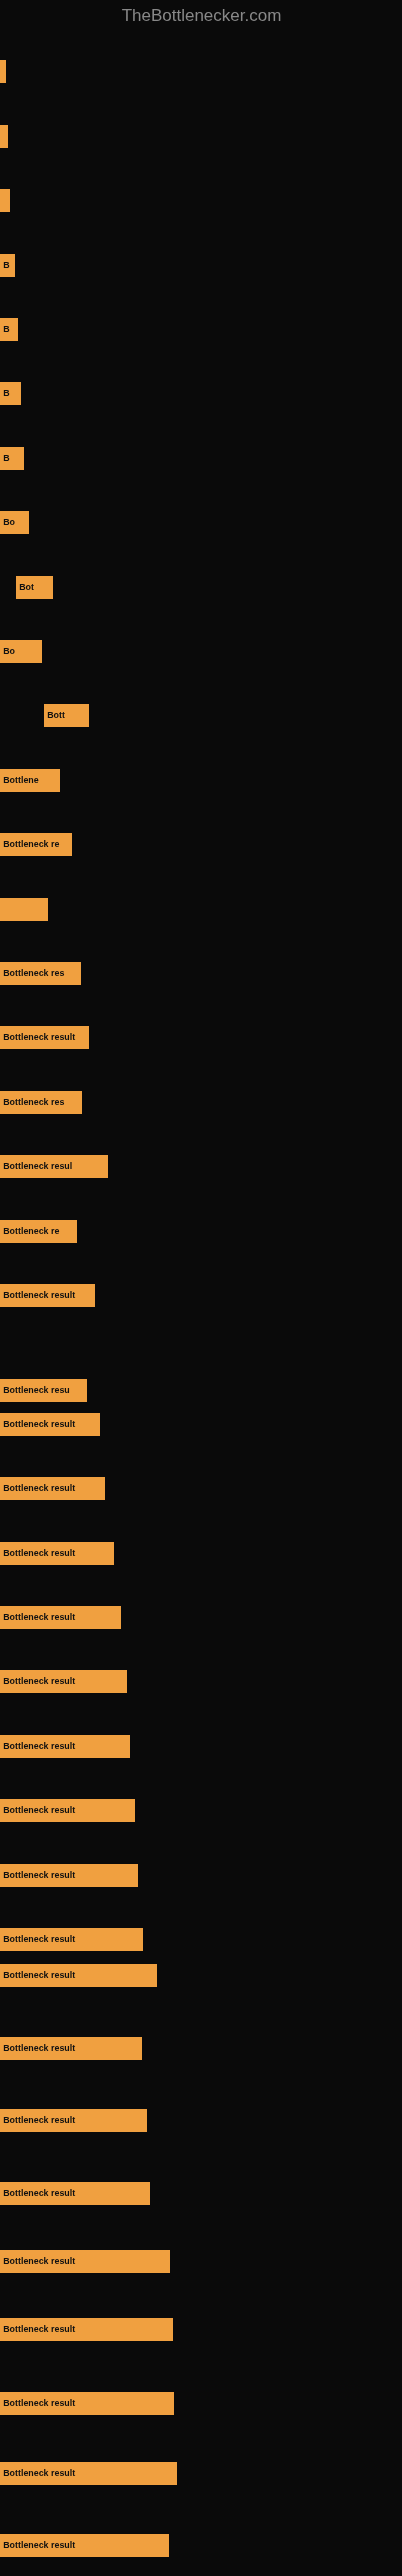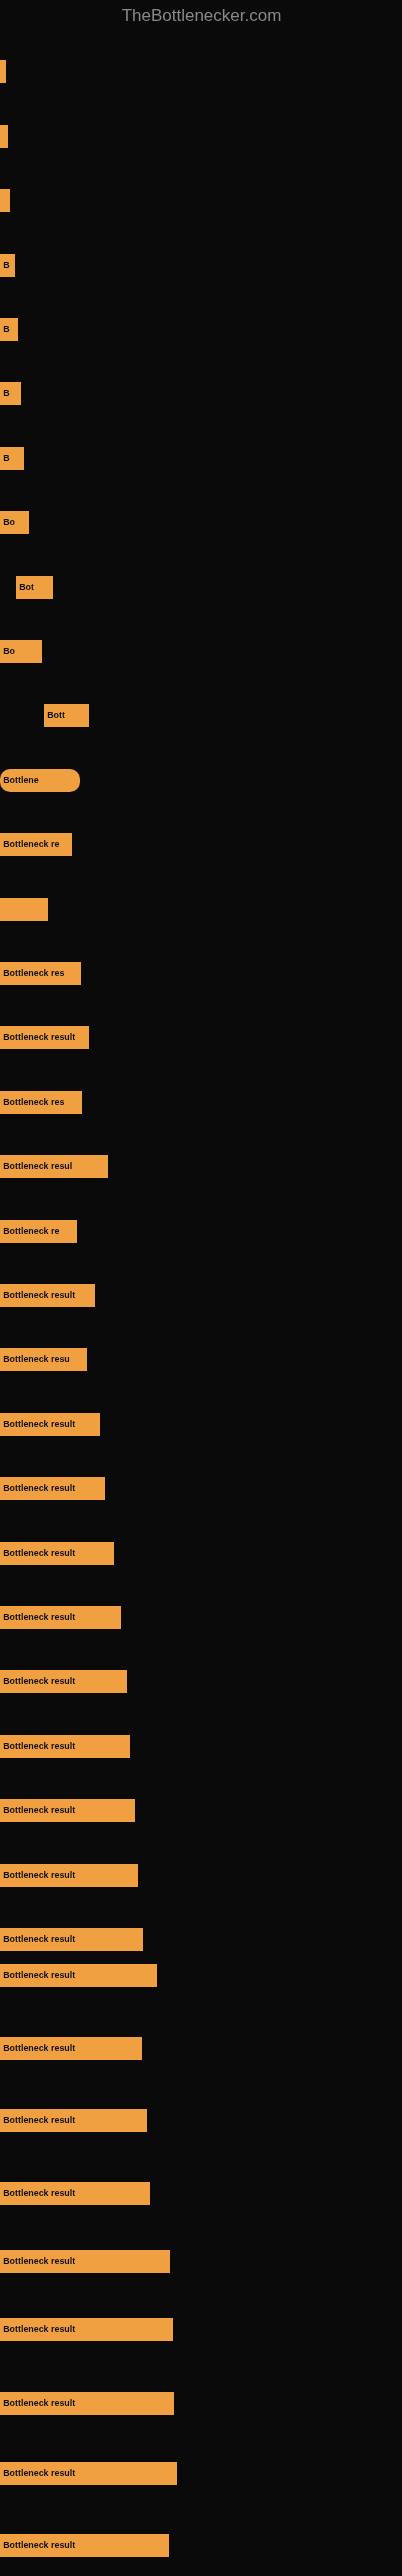--- a/index.html
+++ b/index.html
@@ -94,21 +94,21 @@
       <div class="bar" style="width: 42px;">
         <span class="bar-label">Bo</span>
       </div>
     </div>
     <div class="bar-container" style="top: 704px; left: 0px; margin-left: 44px;">
       <div class="bar" style="width: 45px;">
         <span class="bar-label">Bott</span>
       </div>
     </div>
     <div class="bar-container" style="top: 769px; left: 0px;">
-      <div class="bar" style="width: 80px; border-radius: 10px;">
+      <div class="bar" style="width: 60px;">
         <span class="bar-label">Bottlene</span>
       </div>
     </div>
     <div class="bar-container" style="top: 833px; left: 0px;">
       <div class="bar" style="width: 72px;">
         <span class="bar-label">Bottleneck re</span>
       </div>
     </div>
     <div class="bar-container" style="top: 898px; left: 0px;">
       <div class="bar" style="width: 48px; padding-left: 48px;">
@@ -139,21 +139,21 @@
       <div class="bar" style="width: 77px;">
         <span class="bar-label">Bottleneck re</span>
       </div>
     </div>
     <div class="bar-container" style="top: 1284px; left: 0px;">
       <div class="bar" style="width: 95px;">
         <span class="bar-label">Bottleneck result</span>
       </div>
     </div>
     <div class="bar-container" style="top: 1348px; left: 0px;">
-      <div class="bar" style="width: 87px;">
+      <div class="bar" style="width: 87px; margin-top: 31px;">
         <span class="bar-label">Bottleneck resu</span>
       </div>
     </div>
     <div class="bar-container" style="top: 1413px; left: 0px;">
       <div class="bar" style="width: 100px;">
         <span class="bar-label">Bottleneck result</span>
       </div>
     </div>
     <div class="bar-container" style="top: 1477px; left: 0px;">
       <div class="bar" style="width: 105px;">

